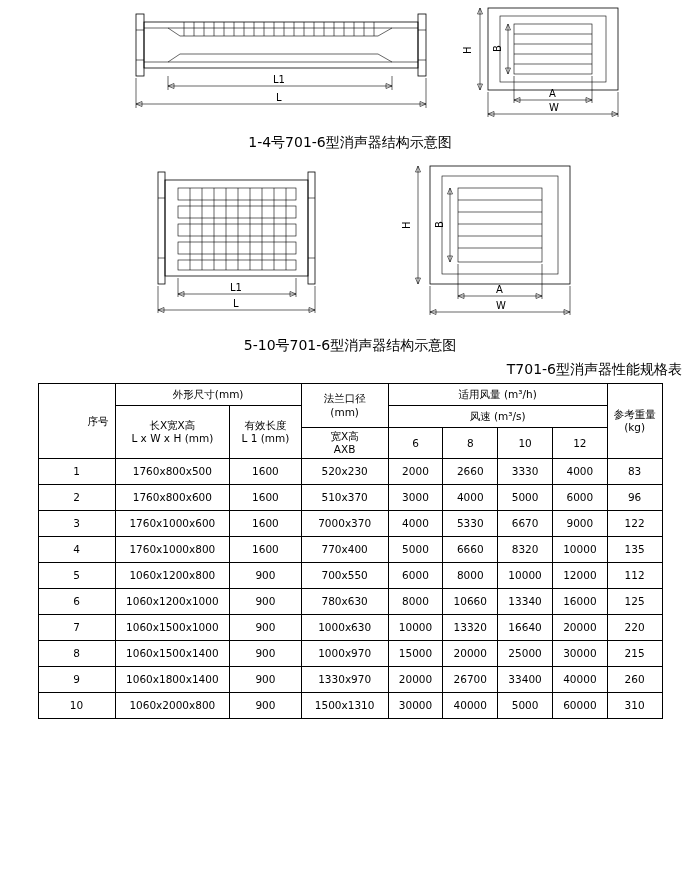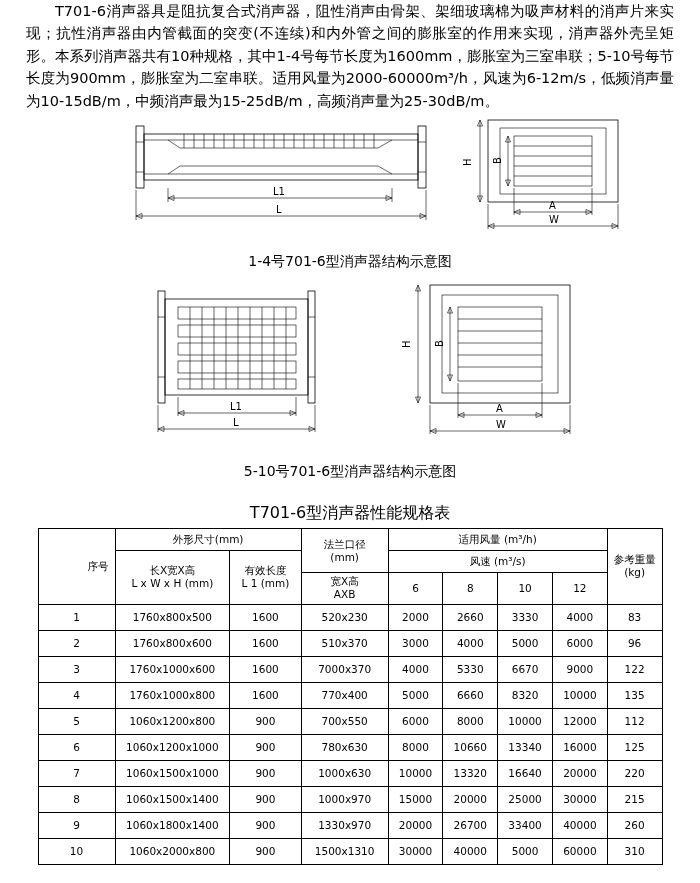--- a/index.html
+++ b/index.html
@@ -34,27 +34,27 @@
     font-size: 14.5px;
     line-height: 1.55;
     text-align: justify;
     margin: 0 8px 0 8px;
     text-indent: 2em;
     font-family: "DejaVu Sans", "Liberation Sans", sans-serif;
   }
   .fig-caption {
     text-align: center;
     font-size: 14px;
-    margin: 11px 0 6px 0;
+    margin: 4px 0 6px 0;
     font-family: "DejaVu Sans", "Liberation Sans", sans-serif;
   }
   .table-title {
-    text-align: center;
-    font-size: 16px;
-    margin: 22px 0 4px 0;
+    text-align: right;
+    font-size: 14px;
+    margin: 6px 0 4px 0;
     font-family: "DejaVu Sans", "Liberation Sans", sans-serif;
   }
   .fig-wrap {
     position: relative;
     width: 100%;
   }
   table.spec {
     border-collapse: collapse;
     width: 625px;
     margin: 0 auto;
@@ -80,21 +80,20 @@
   .lnt { stroke: #000; stroke-width: 0.6; fill: none; }
   .dim { stroke: #000; stroke-width: 0.6; fill: none; }
   .txt { font-family: "DejaVu Sans", "Liberation Sans", sans-serif; font-size: 10px; fill: #000; }
 </style>
 </head>
 <body>
 
 <div class="page">
 
 
-  <p class="intro">T701-6消声器具是阻抗复合式消声器，阻性消声由骨架、架细玻璃棉为吸声材料的消声片来实现；抗性消声器由内管截面的突变(不连续)和内外管之间的膨胀室的作用来实现，消声器外壳呈矩形。本系列消声器共有10种规格，其中1-4号每节长度为1600mm，膨胀室为三室串联；5-10号每节长度为900mm，膨胀室为二室串联。适用风量为2000-60000m³/h，风速为6-12m/s，低频消声量为10-15dB/m，中频消声最为15-25dB/m，高频消声量为25-30dB/m。</p>
 
   <div class="fig-wrap">
     <svg width="664" height="130" viewBox="0 0 664 130">
 
       <g>
 
         <rect class="ln" x="118" y="14" width="8" height="62"></rect>
         <rect class="ln" x="400" y="14" width="8" height="62"></rect>
 
         <rect class="ln" x="126" y="22" width="274" height="46"></rect>

